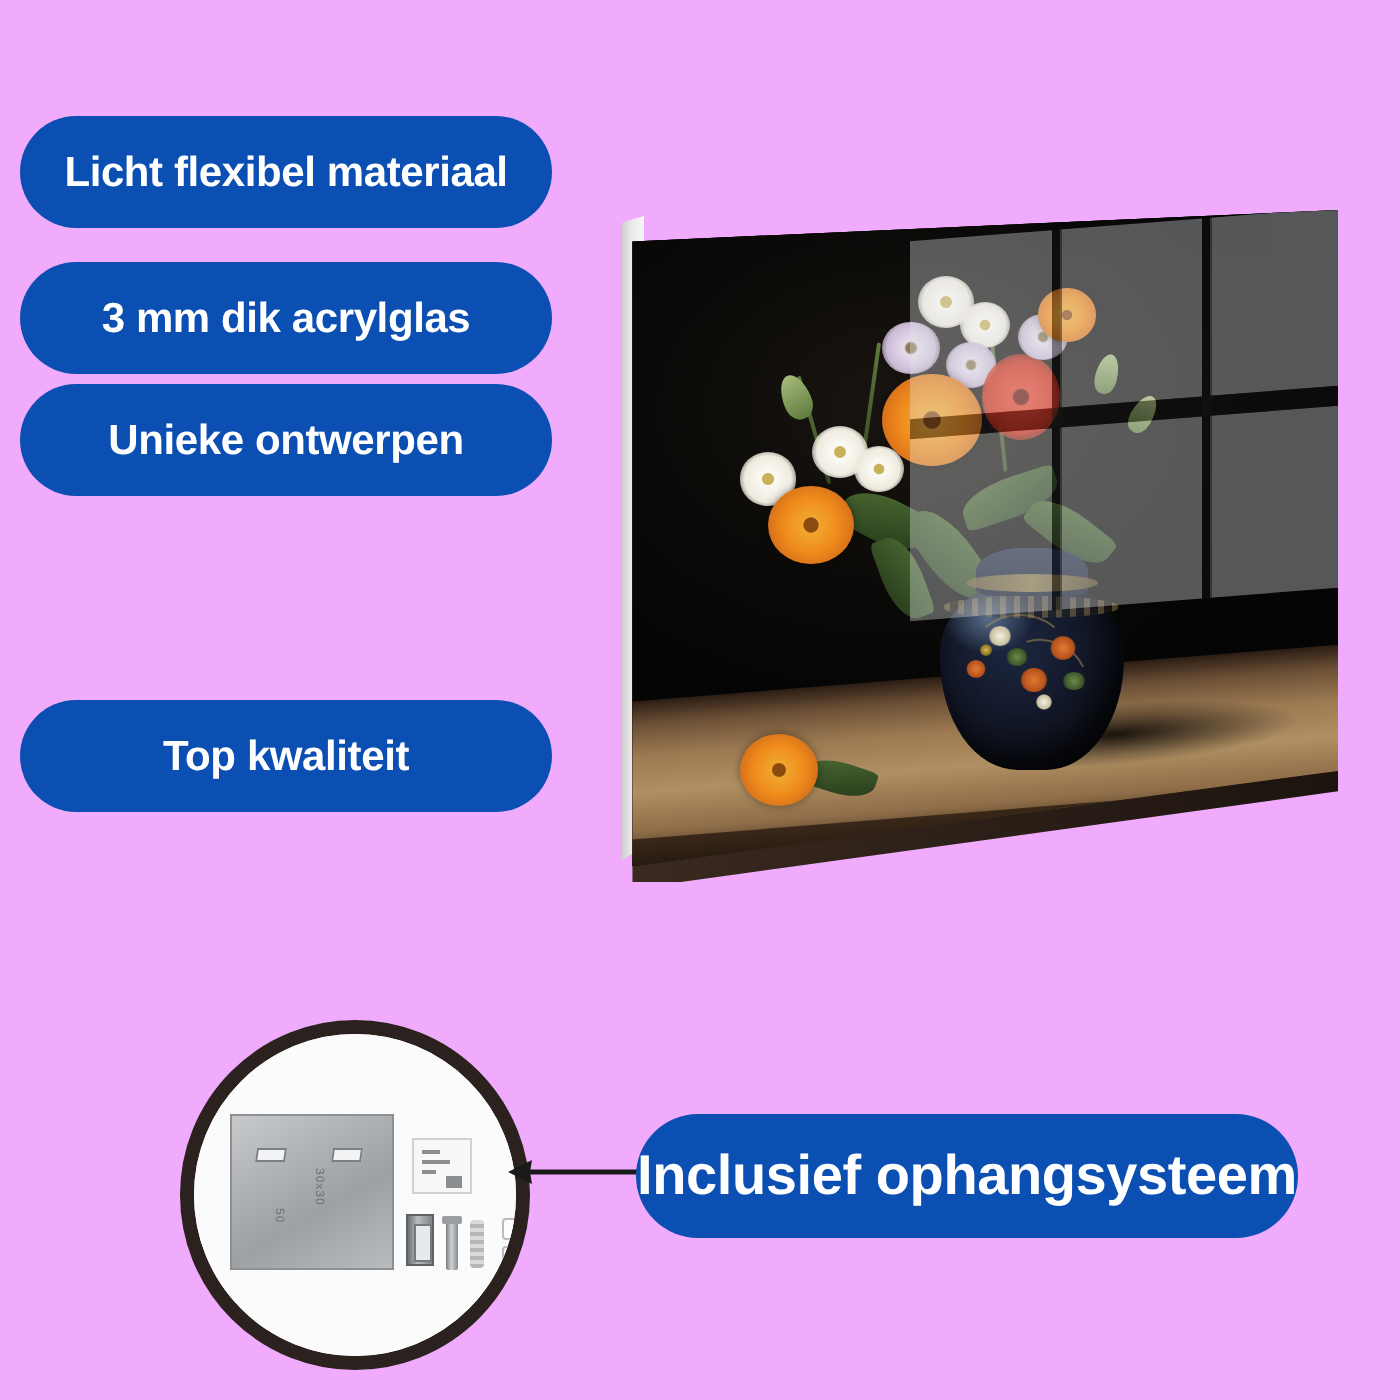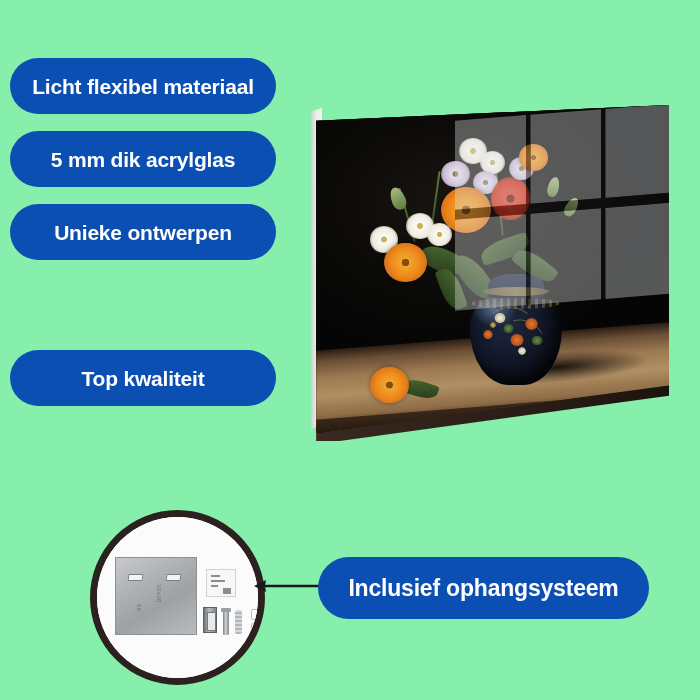--- a/index.html
+++ b/index.html
@@ -2,47 +2,47 @@
 <html><head>
 <meta charset="utf-8">
 <style>
   * { box-sizing: border-box; margin: 0; padding: 0; }
   html, body {
     width: 700px; height: 700px;
     background: #ffffff;
     font-family: "Liberation Sans", sans-serif;
     overflow: hidden;
   }
-  #stage { position: relative; width: 700px; height: 700px; background: #86efac; }
+  #stage { position: relative; width: 700px; height: 700px; background: #f0abfc; }
 
   
   .pill {
     position: absolute;
     display: flex; align-items: center; justify-content: center;
     background: #0B4FB2;
     border-radius: 999px;
     color: #ffffff;
     font-weight: bold;
     letter-spacing: -0.2px;
     text-align: center;
     line-height: 1;
     white-space: nowrap;
   }
   .pill-feature { left: 10px; width: 266px; height: 56px; font-size: 21px; }
   .pill-f0 { top: 58px; }
   .pill-f1 { top: 131px; }
-  .pill-f2 { top: 204px; }
+  .pill-f2 { top: 192px; }
   .pill-f3 { top: 277px; }
   .pill-f4 { top: 350px; }
   .pill-f5 { top: 423px; }
 
   .pill-callout {
     left: 318px; top: 557px;
     width: 331px; height: 62px;
-    font-size: 23px;
+    font-size: 28px;
   }
 
   
   #panel-wrap {
     position: absolute; left: 305px; top: 95px;
     width: 372px; height: 350px;
   }
   .panel-shadow {
     position: absolute; left: 10px; top: 16px;
     width: 352px; height: 318px;
@@ -282,21 +282,21 @@
 </style>
 </head>
 <body>
 
 <div id="stage">
 
   <div class="pill pill-feature pill-f0">
     <span>Licht flexibel materiaal</span>
   </div>
   <div class="pill pill-feature pill-f1">
-    <span>5 mm dik acrylglas</span>
+    <span>3 mm dik acrylglas</span>
   </div>
   <div class="pill pill-feature pill-f2">
     <span>Unieke ontwerpen</span>
   </div>
   <div class="pill pill-feature pill-f4">
     <span>Top kwaliteit</span>
   </div>
 
   <div id="panel-wrap">
     <div class="panel-shadow"></div>

